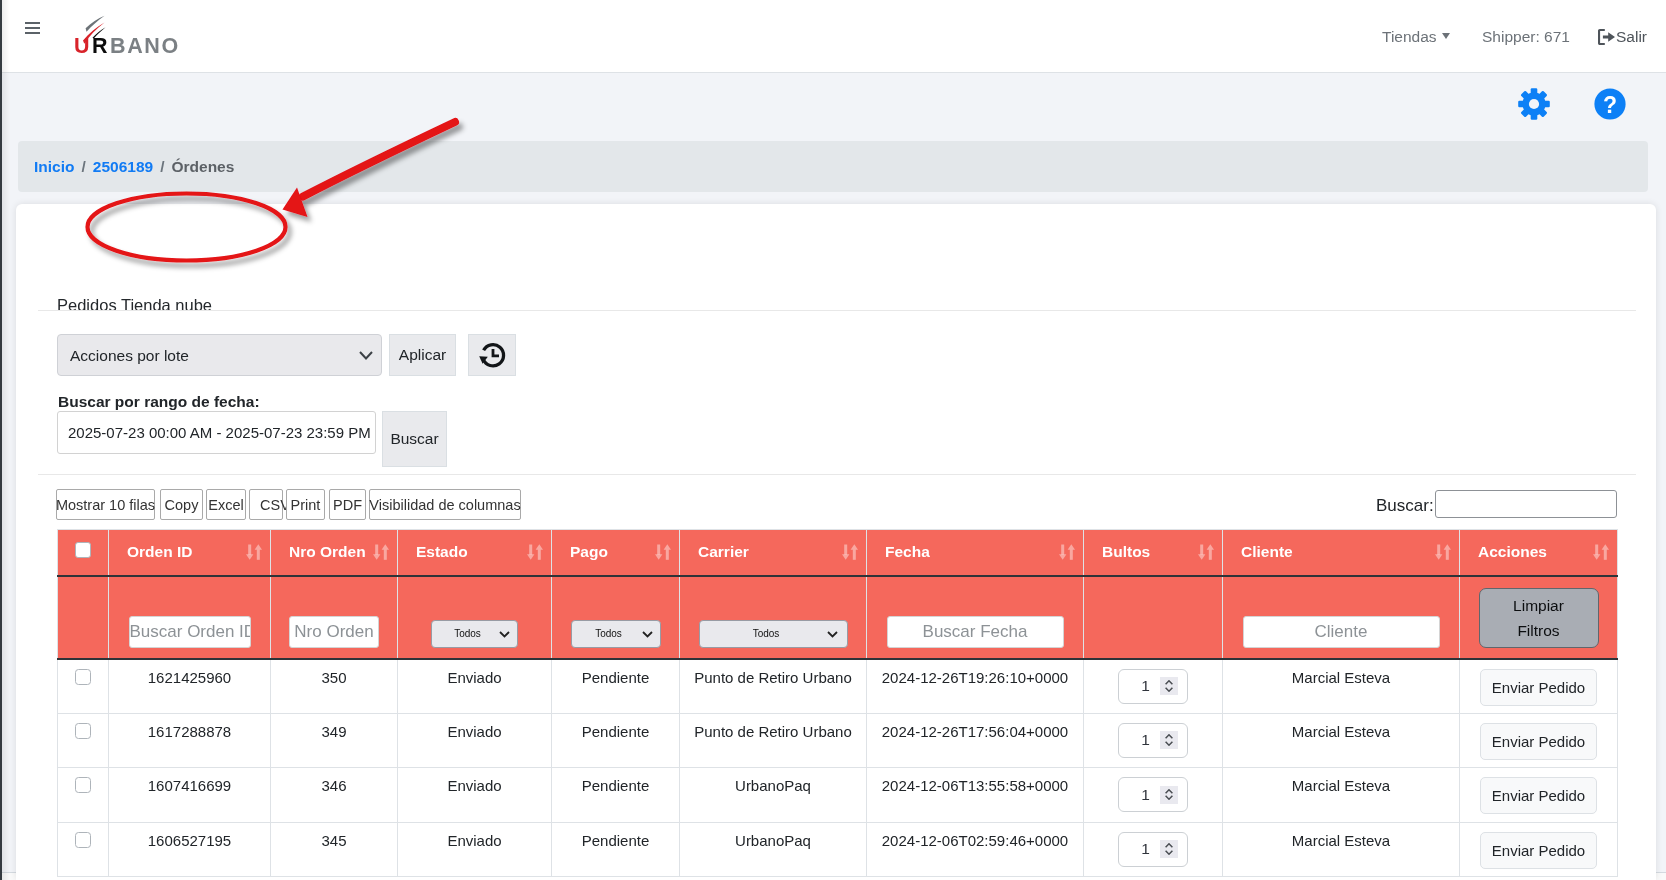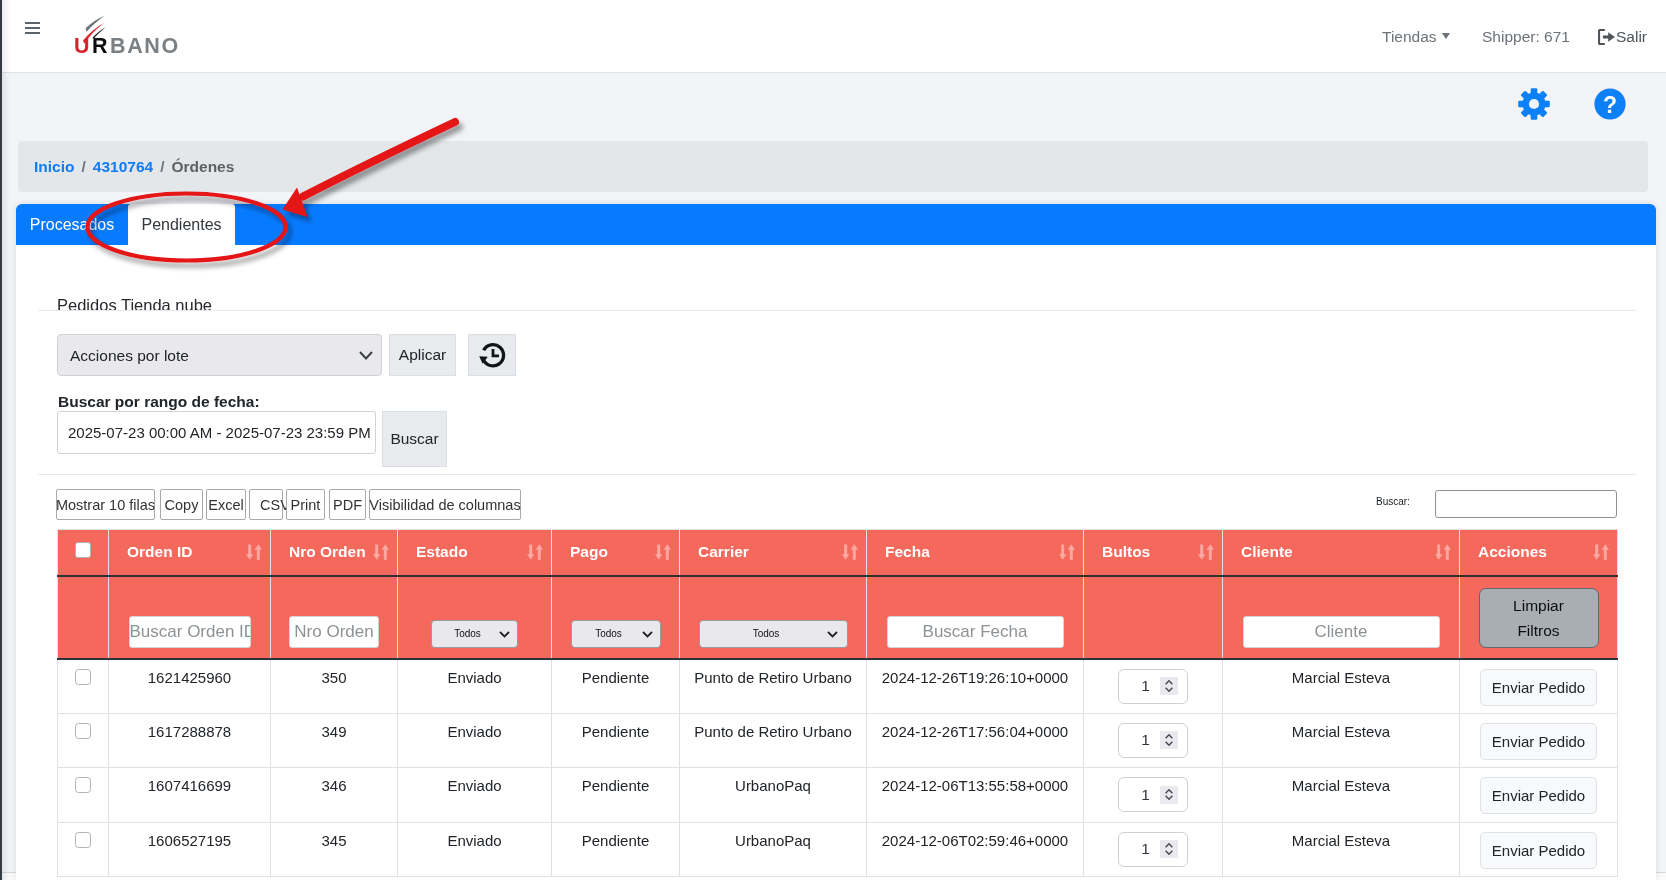--- a/index.html
+++ b/index.html
@@ -23,21 +23,21 @@
 #tabbar .t1 { position:absolute; left:0; top:0; width:112px; height:41px; color:#fff; font-size:16px; display:flex; align-items:center; justify-content:center; }
 #tabbar .t2 { position:absolute; left:112px; top:0; width:107px; height:41px; background:#fff; color:#32373d; font-size:16px; display:flex; align-items:center; justify-content:center; border-radius:3px 3px 0 0; }
 h1.title { position:absolute; left:41px; top:77px; font-size:16.5px; font-weight:400; color:#24282c;margin-top:15px; }
 .hr { position:absolute; left:22px; width:1598px; height:0; border-top:1px solid #e8e8e8; }
 select.big { position:absolute; left:41px; top:130px; width:325px; height:42px; background:#e9e9ec; border:1px solid #cfd1d6; border-radius:4px; font-size:15.5px; font-family:inherit; color:#212529; padding-left:12px; appearance:none; }
 .caret { position:absolute; pointer-events:none; }
 .btn-g { position:absolute; background:#e9eaed; border:1px solid #dadfe3; border-radius:0; font-size:15.5px; font-family:inherit; color:#212529; display:flex; align-items:center; justify-content:center; }
 .lbl { position:absolute; left:42px; top:189px; font-size:15.5px; font-weight:bold; color:#212529; }
 #dateinput { position:absolute; left:41px; top:207px; width:319px; height:43px; background:#fff; border:1px solid #d2d2d2; border-radius:3px; font-size:15px; color:#212529; display:flex; align-items:center; padding-left:10px; white-space:nowrap; }
 .dtb { position:absolute; top:285px; height:31px; background:#fff; border:1px solid #a9a9a9; border-radius:2px; font-size:14.5px; color:#333; display:flex; align-items:center; justify-content:center; white-space:nowrap; }
-#gsearchlbl { position:absolute; left:1360px; top:292px; font-size:10px; color:#212529; }
+#gsearchlbl { position:absolute; left:1360px; top:292px; font-size:17px; color:#212529; }
 #gsearch { position:absolute; left:1419px; top:286px; width:182px; height:28px; border:1px solid #8d9196; border-radius:3px; background:#fff; }
 
 #tbl { position:absolute; left:41px; top:325px; width:1561px; border-collapse:collapse; table-layout:fixed; font-size:15px; }
 #tbl th, #tbl td { border:1px solid #dee2e6; overflow:hidden; }
 #tbl thead tr.hrow th { background:#f5685c; color:#fff; font-weight:bold; text-align:left; height:46px; padding-left:18px; position:relative; font-size:15.5px; border-color:#dee2e6; border-bottom:2px solid #2e3338; }
 #tbl thead tr.frow td { background:#f5685c; height:83px; vertical-align:bottom; text-align:center; padding-bottom:10px; border-bottom:2px solid #2e3338; }
 .sorti { position:absolute; right:8px; top:14px; }
 #tbl tbody td { height:54.5px; vertical-align:top; padding-top:9px; text-align:center; color:#212529; background:#fff; }
 input.flt { height:32px; border:1px solid #d4d4d4; border-radius:3px; font-family:inherit; font-size:17px; text-align:center; color:#212529; }
 input.flt::placeholder { color:#8d9296; }
@@ -101,30 +101,26 @@
     </svg>
   <svg width="32" height="32" viewBox="0 0 32 32">
       <circle cx="16" cy="16" r="15.6" fill="#0d80f6"></circle>
       <text x="16" y="24.5" text-anchor="middle" font-size="23" font-weight="bold" fill="#fff" font-family="Liberation Sans">?</text>
     </svg>
 </div>
 
 <div id="breadcrumb">
   <a>Inicio</a>
     <span class="sep">/</span>
-    <a>4310764</a>
+    <a>2506189</a>
     <span class="sep">/</span>
     <span class="act">Órdenes</span>
 </div>
 
 <div id="card">
-  <div id="tabbar">
-    <div class="t1">Procesados</div>
-    <div class="t2">Pendientes</div>
-  </div>
   <h1 class="title">Pedidos Tienda nube</h1>
   <div class="hr" style="top:106px;"></div>
   <select class="big"><option>Acciones por lote</option></select>
   <svg class="caret" style="left:343px; top:147px;" width="14" height="9" viewBox="0 0 14 9">
       <path d="M1 1 L7 7.5 L13 1" stroke="#3c4146" stroke-width="2" fill="none"></path>
     </svg>
   <div class="btn-g" style="left:373px; top:130px; width:67px; height:42px;">Aplicar</div>
   <div class="btn-g" style="left:452px; top:130px; width:48px; height:42px;">
     <svg width="29" height="28" viewBox="0 0 29 28" fill="none">
       <path d="M5.6 9.3 A10.6 10.6 0 1 1 5.2 18.4" stroke="#121518" stroke-width="3.3" fill="none"></path>

